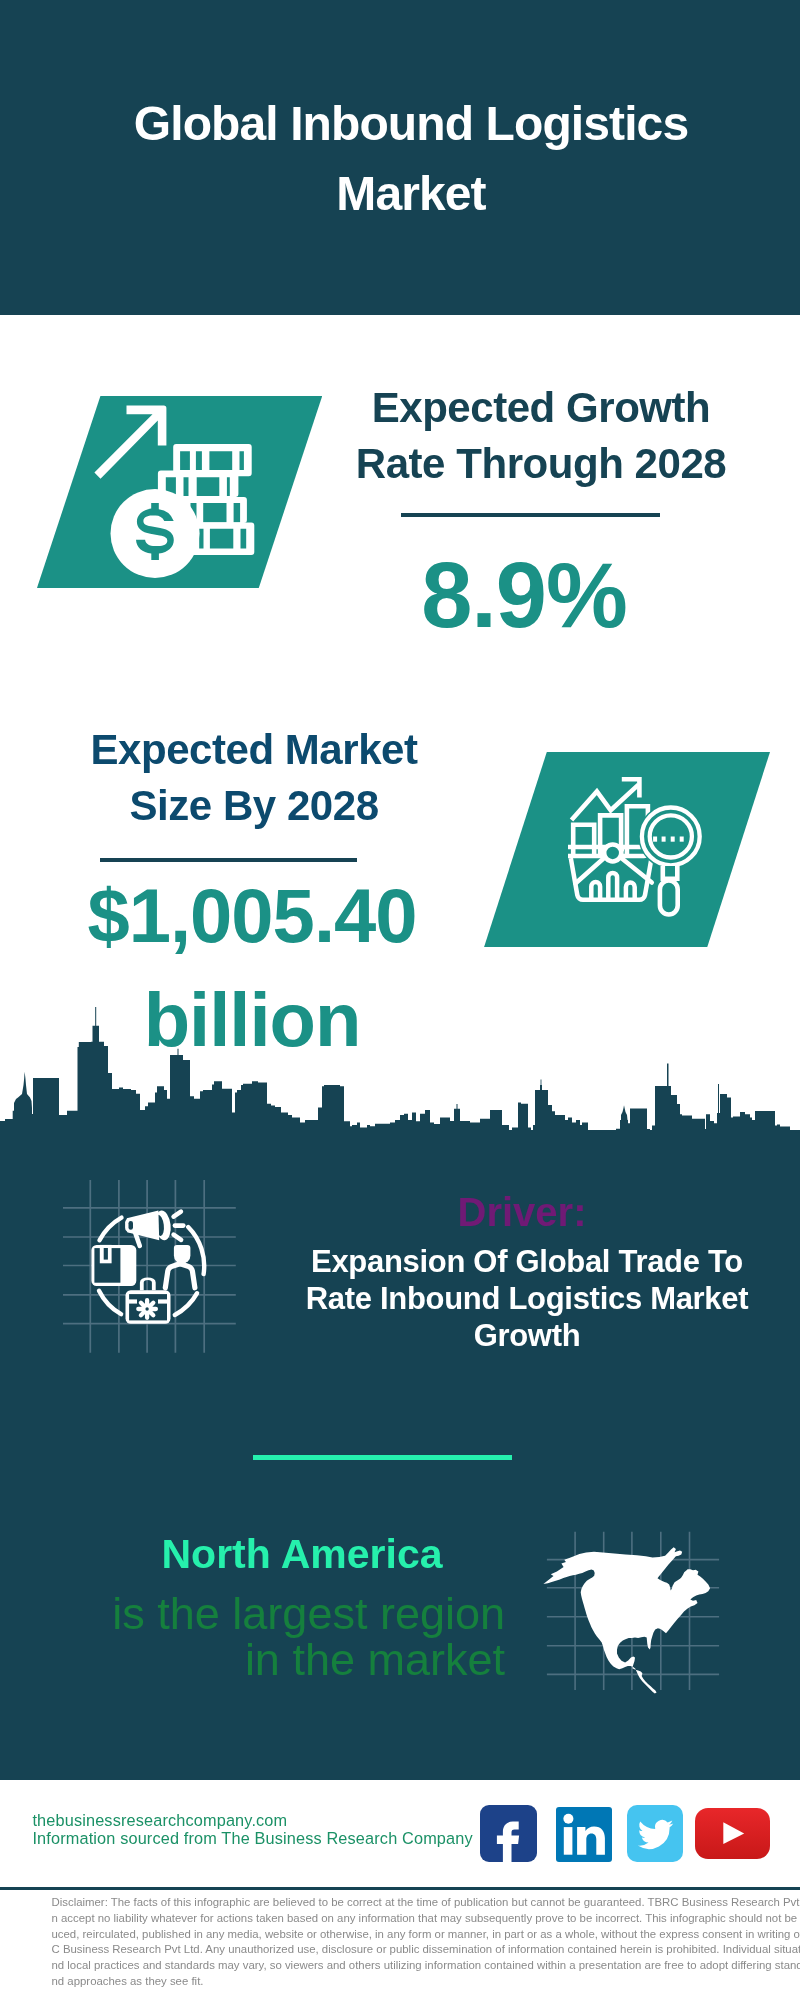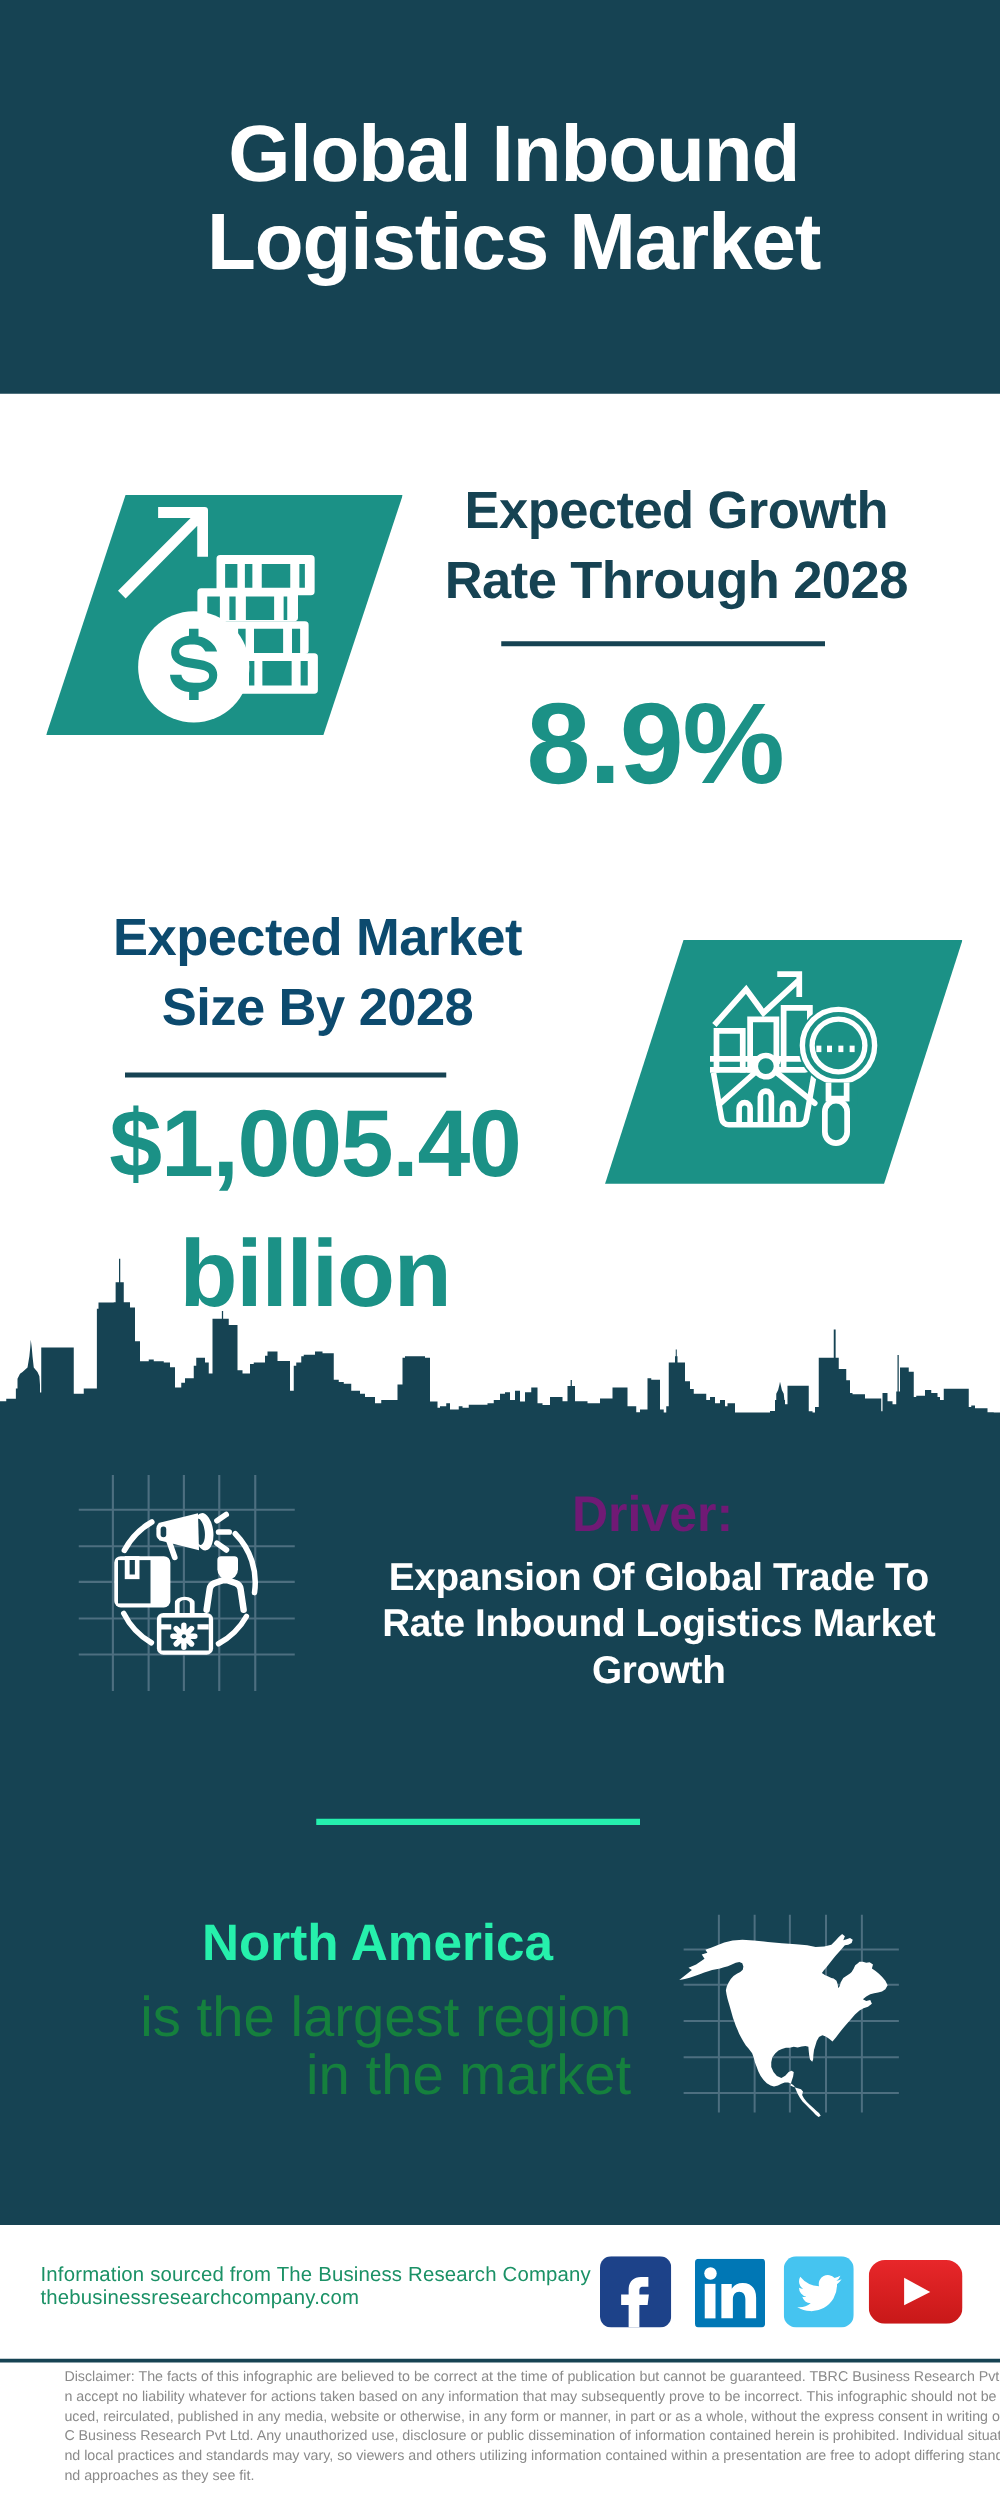--- a/index.html
+++ b/index.html
@@ -2,21 +2,21 @@
 <html><head>
 <meta charset="utf-8">
 <style>
   html,body{margin:0;padding:0;}
   body{width:800px;height:2000px;background:#ffffff;font-family:"Liberation Sans",sans-serif;overflow:hidden;}
   .page{position:relative;width:800px;height:2000px;overflow:hidden;background:#fff;}
 
   
   .hdr{position:absolute;left:0;top:0;width:800px;height:315px;background:#164353;}
   .hdr h1{position:absolute;left:111px;top:89px;width:600px;margin:0;text-align:center;color:#fff;
-    font-size:64px;font-weight:bold;line-height:69.8px;letter-spacing:-0.9px;}
+    font-size:48px;font-weight:bold;line-height:69.8px;letter-spacing:-0.9px;}
 
   
   .rule{position:absolute;background:#164353;height:4px;}
 
   
   #para1{position:absolute;left:36.8px;top:395.8px;width:285.5px;height:192.6px;
     background:#1b9186;clip-path:polygon(63.7px 0,285.5px 0,221.8px 192.6px,0 192.6px);}
   #ico1{position:absolute;left:95px;top:400px;width:180px;height:180px;overflow:visible;}
   .s1-title{position:absolute;left:338px;top:380px;width:406px;text-align:center;color:#164353;
     font-size:42px;font-weight:bold;line-height:56px;letter-spacing:-0.45px;}
@@ -210,22 +210,22 @@
       <path d="M6.9 29.6 H179.1 M6.9 57.7 H179.1 M6.9 86.7 H179.1 M6.9 115.7 H179.1 M6.9 144.4 H179.1"></path>
     </g>
     <path fill="#ffffff" d="M3.4 53.9 L13.5 46.0 L10.8 44.2 L16.9 41.5 L23.6 37.0 L21.4 33.6 L25.9 32.1 L24.3 29.8 L29.3 28.0 L33.8 26.2 L39.4 24.0 L46.1 22.4 L54.0 21.7 L63.0 22.4 L74.3 23.5 L85.5 24.6 L96.8 25.3 L105.8 26.2 L112.5 27.6 L119.3 27.1 L125.1 25.8 L128.3 22.6 L131.0 19.5 L133.7 17.2 L135.9 19.0 L134.6 22.2 L137.3 21.3 L140.0 20.4 L142.2 21.7 L141.3 24.4 L138.6 25.8 L135.9 26.2 L131.9 30.7 L128.3 34.8 L125.1 38.8 L121.5 43.3 L118.8 46.5 L117.5 48.3 L120.2 50.1 L122.2 51.0 L125.1 52.3 L126.9 52.8 L129.2 54.6 L130.1 57.3 L130.7 60.6 L131.9 58.6 L132.5 55.9 L134.6 52.3 L137.3 50.5 L140.0 48.7 L141.3 47.6 L142.9 44.9 L144.2 42.2 L146.3 40.6 L147.6 39.3 L150.3 39.3 L153.0 40.2 L155.7 39.7 L158.4 41.5 L157.5 44.7 L160.2 46.5 L162.9 48.7 L165.6 51.4 L168.3 54.6 L170.1 58.2 L168.3 61.3 L165.6 63.1 L162.5 64.0 L159.3 64.5 L156.2 65.4 L153.0 67.2 L150.3 69.4 L153.0 70.8 L156.2 69.9 L157.5 73.0 L154.4 75.3 L150.8 76.6 L147.6 78.4 L144.0 81.6 L140.9 85.2 L137.7 88.8 L134.6 92.4 L131.4 96.4 L128.7 100.0 L126.0 103.2 L123.3 100.9 L120.6 99.1 L117.9 98.2 L115.2 99.6 L113.4 102.7 L112.3 106.3 L111.2 109.9 L110.7 114.0 L110.5 117.6 L109.8 119.4 L108.0 117.6 L107.3 114.0 L106.9 109.9 L106.7 107.4 L104.4 106.8 L101.3 107.2 L98.1 107.9 L95.0 107.4 L91.8 108.1 L88.7 108.1 L85.5 109.2 L82.8 110.4 L80.1 112.8 L77.9 115.8 L77.0 119.8 L77.0 123.6 L78.8 127.5 L81.5 130.8 L85.1 132.4 L88.2 130.6 L90.9 127.5 L93.2 126.6 L95.0 127.5 L94.5 131.1 L93.2 135.1 L92.3 138.3 L95.0 139.6 L98.1 140.5 L100.8 141.4 L102.4 143.2 L101.7 145.9 L103.1 148.6 L105.3 151.3 L108.0 154.0 L110.7 156.3 L113.0 158.5 L115.2 160.3 L116.6 162.6 L114.8 163.5 L112.5 161.7 L110.3 159.4 L107.6 156.7 L104.9 154.0 L102.2 151.3 L99.9 148.2 L98.1 145.0 L96.8 141.9 L95.4 138.7 L93.2 136.9 L90.5 136.0 L87.8 136.0 L85.1 136.9 L82.4 138.3 L79.2 139.2 L76.5 138.3 L73.4 136.5 L70.7 133.8 L68.4 130.6 L66.6 127.0 L65.3 123.4 L63.9 119.8 L63.0 116.2 L61.7 112.6 L59.0 109.0 L56.7 106.3 L54.7 103.2 L52.9 100.0 L51.3 96.9 L50.0 93.7 L48.6 90.6 L47.5 87.4 L46.4 84.3 L45.5 81.1 L44.6 78.0 L43.7 74.8 L42.8 71.7 L41.9 68.5 L41.2 65.4 L40.7 62.2 L41.4 59.1 L42.8 56.1 L44.6 53.2 L46.8 50.7 L49.5 48.9 L52.2 47.6 L54.2 45.8 L54.7 43.1 L53.8 40.6 L51.5 39.5 L48.6 40.2 L45.5 41.5 L42.3 42.9 L39.2 43.8 L36.0 44.7 L32.9 45.3 L29.7 46.0 L26.6 46.9 L23.4 48.0 L19.8 49.4 L15.8 50.7 L11.7 52.1 L7.9 53.2 Z"></path>
   </svg>
   <div class="reg-label">North America</div>
   <div class="reg-text">is the largest region in the market</div>
 
   <div class="foot"></div>
   <div class="discline"></div>
   <div class="srcline">
+    <div>thebusinessresearchcompany.com</div>
     <div>Information sourced from The Business Research Company</div>
-    <div>thebusinessresearchcompany.com</div>
   </div>
   <div class="social-row">
     <svg class="social" style="left:480px;top:1805px;width:57px;height:57px;" viewBox="0 0 57 57">
       <rect x="0" y="0" width="57" height="57" rx="9" fill="#1d4289"></rect>
       <path fill="#ffffff" d="M38.7 16.6 h-6.0 c-6.0 0 -9.8 3.9 -9.8 10.0 v4.0 h-6.0 v8.3 h6.0 v18.1 h8.6 v-18.1 h6.6 l1.0 -8.3 h-7.6 v-3.1 c0 -2.0 0.6 -3.1 3.0 -3.1 h4.2 Z"></path>
     </svg>
     <svg class="social" style="left:556px;top:1807px;width:56px;height:55px;" viewBox="0 0 56 55">
       <rect x="0" y="0" width="56" height="55" rx="3" fill="#0077b5"></rect>
       <circle cx="12.4" cy="11.8" r="5.0" fill="#ffffff"></circle>
       <rect x="7.8" y="20.1" width="8.6" height="27.6" fill="#ffffff"></rect>

